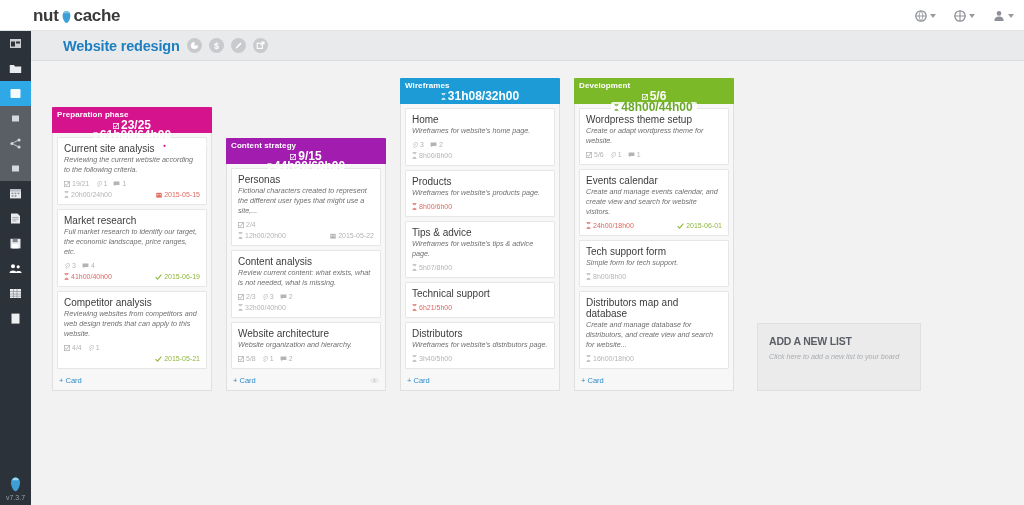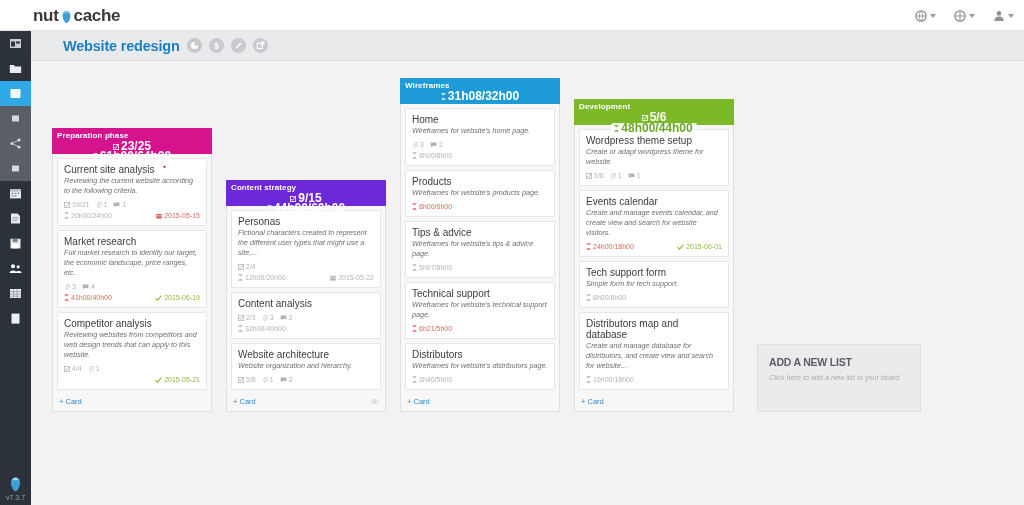--- a/index.html
+++ b/index.html
@@ -444,21 +444,21 @@
                 <span>2015-05-21</span>
               </span>
             </div>
           </div>
           <div class="add-card">
             <span>+ Card</span>
           </div>
         </div>
       </div>
       <div class="list">
-        <div class="list-head" style="background: #6d28d9;">
+        <div class="list-head" style="background: #a21caf;">
           <div class="lh-title">Content strategy</div>
     <div class="lh-meta">
             <span class="meta-chunk">
       <svg width="6" height="6" viewBox="0 0 8 8">
                 <rect x="0.5" y="0.5" width="7" height="7" fill="none" stroke="#ffffff" stroke-width="1"></rect>
                 <path d="M1.8 4 L3.4 5.8 L6.6 1.2" fill="none" stroke="#ffffff" stroke-width="1.2"></path>
               </svg>
               <span>9/15</span>
             </span>
             <span class="meta-chunk">
@@ -497,20 +497,21 @@
                   <rect x="1.4" y="3.1" width="1.3" height="1.2" fill="#ffffff"></rect>
                   <rect x="3.4" y="3.1" width="1.3" height="1.2" fill="#ffffff"></rect>
                   <rect x="5.4" y="3.1" width="1.3" height="1.2" fill="#ffffff"></rect>
                 </svg>
                 <span>2015-05-22</span>
               </span>
             </div>
           </div>
           <div class="card">
             <div class="card-title">Content analysis</div>
+      <div class="card-desc">Review current content: what exists, what is not needed, what is missing.</div>
             <div class="card-meta">
               <span class="mi">
                 <svg width="6" height="6" viewBox="0 0 8 8">
                   <rect x="0.5" y="0.5" width="7" height="7" fill="none" stroke="#b4b4b4" stroke-width="1"></rect>
                   <path d="M1.8 4 L3.4 5.8 L6.6 1.2" fill="none" stroke="#b4b4b4" stroke-width="1.2"></path>
                 </svg>
                 <span>2/3</span>
               </span>
               <span class="mi">
                 <svg width="6" height="6" viewBox="0 0 8 8">
@@ -633,21 +634,20 @@
                 <svg width="5" height="7" viewBox="0 0 6 8">
                   <path d="M0.8 0.6 H5.2 M0.8 7.4 H5.2 M1.3 0.6 C1.3 2.4 4.7 2.4 4.7 0.6 M1.3 7.4 C1.3 5.6 4.7 5.6 4.7 7.4" fill="none" stroke="#b4b4b4" stroke-width="1"></path>
                   <path d="M1.9 6.8 C1.9 5.7 4.1 5.7 4.1 6.8 Z" fill="#b4b4b4"></path>
                 </svg>
                 <span>5h07/8h00</span>
               </span>
             </div>
           </div>
           <div class="card">
             <div class="card-title">Technical support</div>
-      <div class="card-desc">Wireframes for website's technical support page.</div>
             <div class="card-meta ">
               <span class="mi over">
                 <svg width="5" height="7" viewBox="0 0 6 8">
                   <path d="M0.8 0.6 H5.2 M0.8 7.4 H5.2 M1.3 0.6 C1.3 2.4 4.7 2.4 4.7 0.6 M1.3 7.4 C1.3 5.6 4.7 5.6 4.7 7.4" fill="none" stroke="#e0685f" stroke-width="1"></path>
                   <path d="M1.9 6.8 C1.9 5.7 4.1 5.7 4.1 6.8 Z" fill="#e0685f"></path>
                 </svg>
                 <span>6h21/5h00</span>
               </span>
             </div>
           </div>

